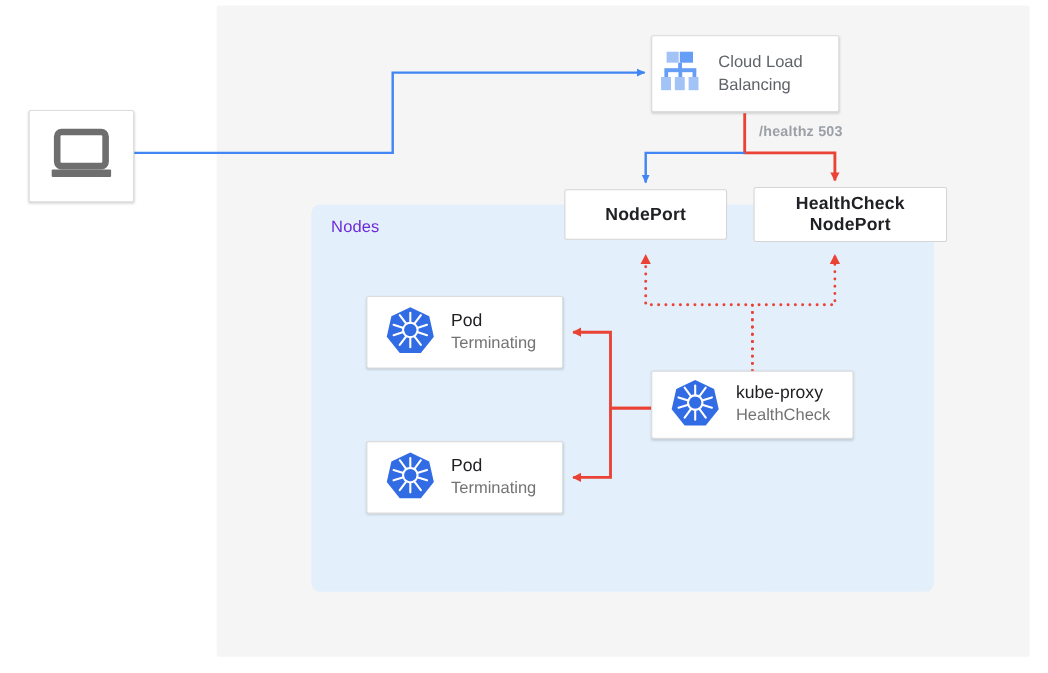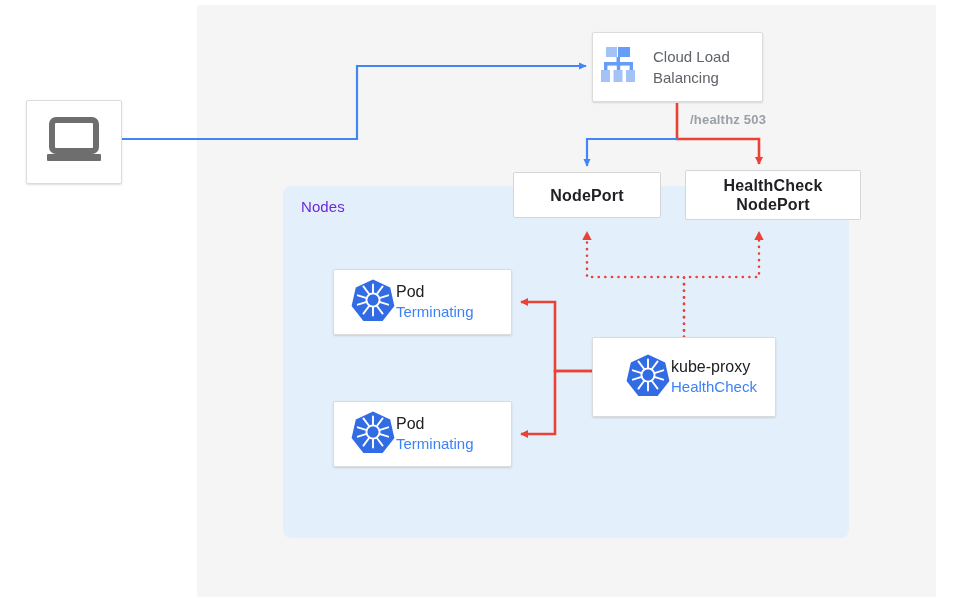--- a/index.html
+++ b/index.html
@@ -87,25 +87,25 @@
     font-weight: bold;
     color: #202124;
     line-height: 19px;
     letter-spacing: 0.2px;
   }
   
   #pod1-card { left: 333px; top: 269px; width: 179px; height: 66px;
     display: flex; align-items: center; padding-left: 16px; }
   #pod2-card { left: 333px; top: 401px; width: 179px; height: 66px;
     display: flex; align-items: center; padding-left: 16px; }
-  #kubeproxy-card { left: 592px; top: 337px; width: 184px; height: 80px;
-    display: flex; align-items: center; padding-left: 32px; }
-  .node-text { margin-left: 0; }
+  #kubeproxy-card { left: 592px; top: 337px; width: 184px; height: 62px;
+    display: flex; align-items: center; padding-left: 16px; }
+  .node-text { margin-left: 14px; }
   .node-title { font-size: 16px; color: #202124; line-height: 20px; }
-  .node-sub { font-size: 15px; color: #3b82f6; line-height: 20px; text-align: center; }
+  .node-sub { font-size: 15px; color: #737373; line-height: 20px; text-align: center; }
   .svg-layer {
     position: absolute;
     left: 0; top: 0;
     width: 953px; height: 612px;
     pointer-events: none;
   }
   .healthz-label {
     position: absolute;
     left: 690px;
     top: 112px;

